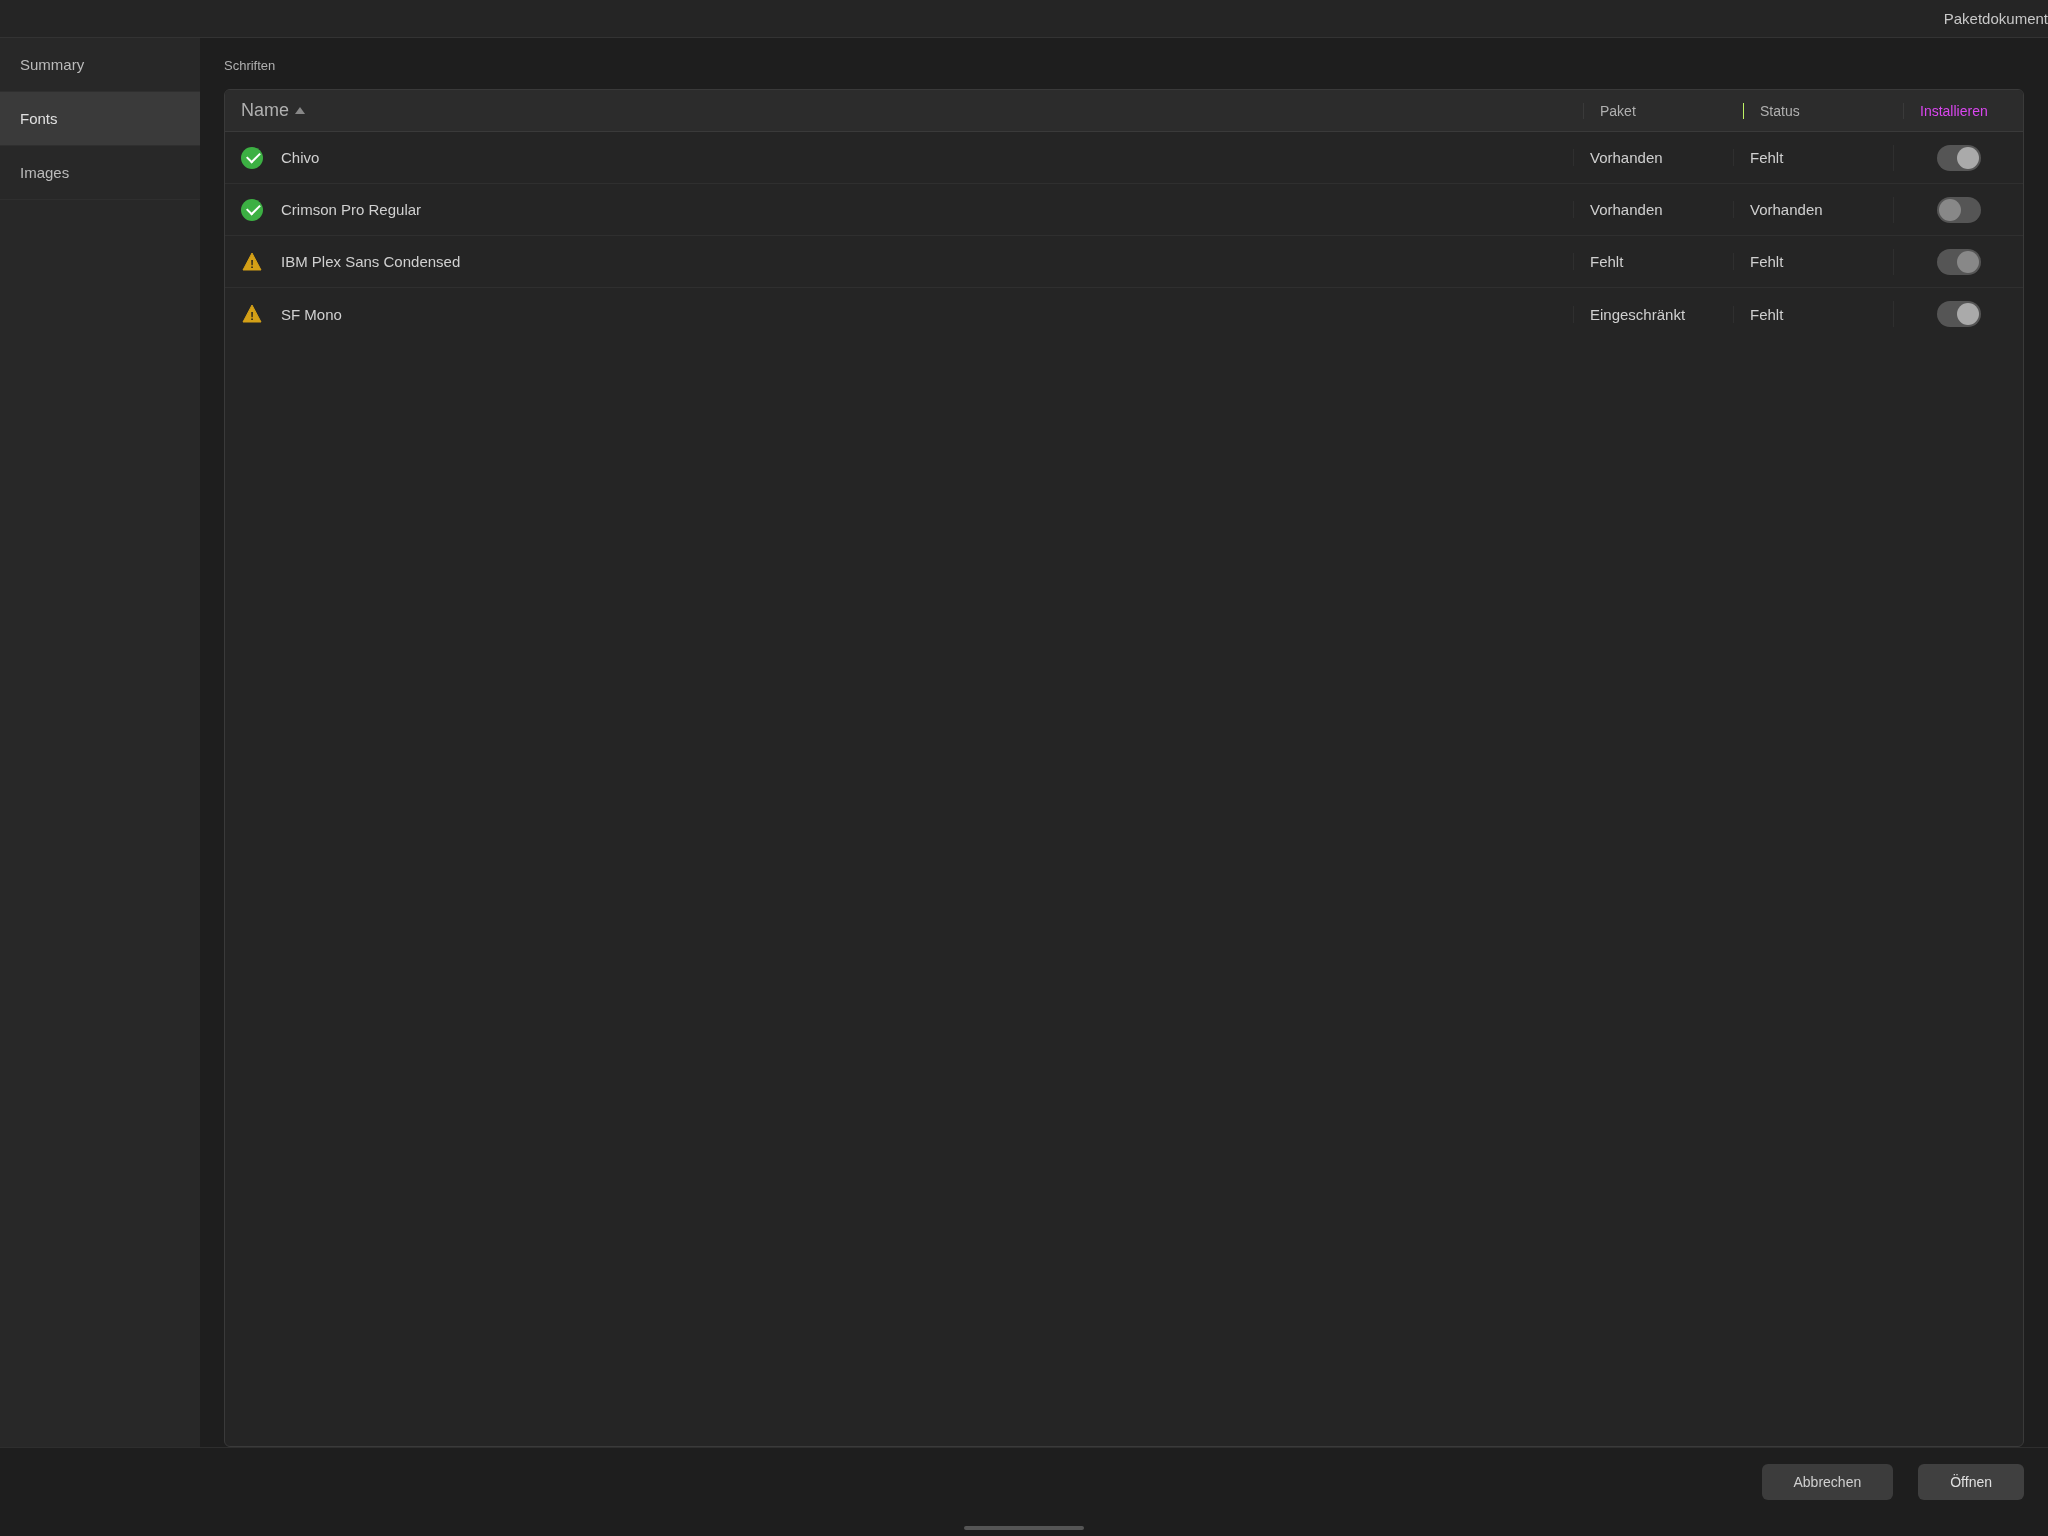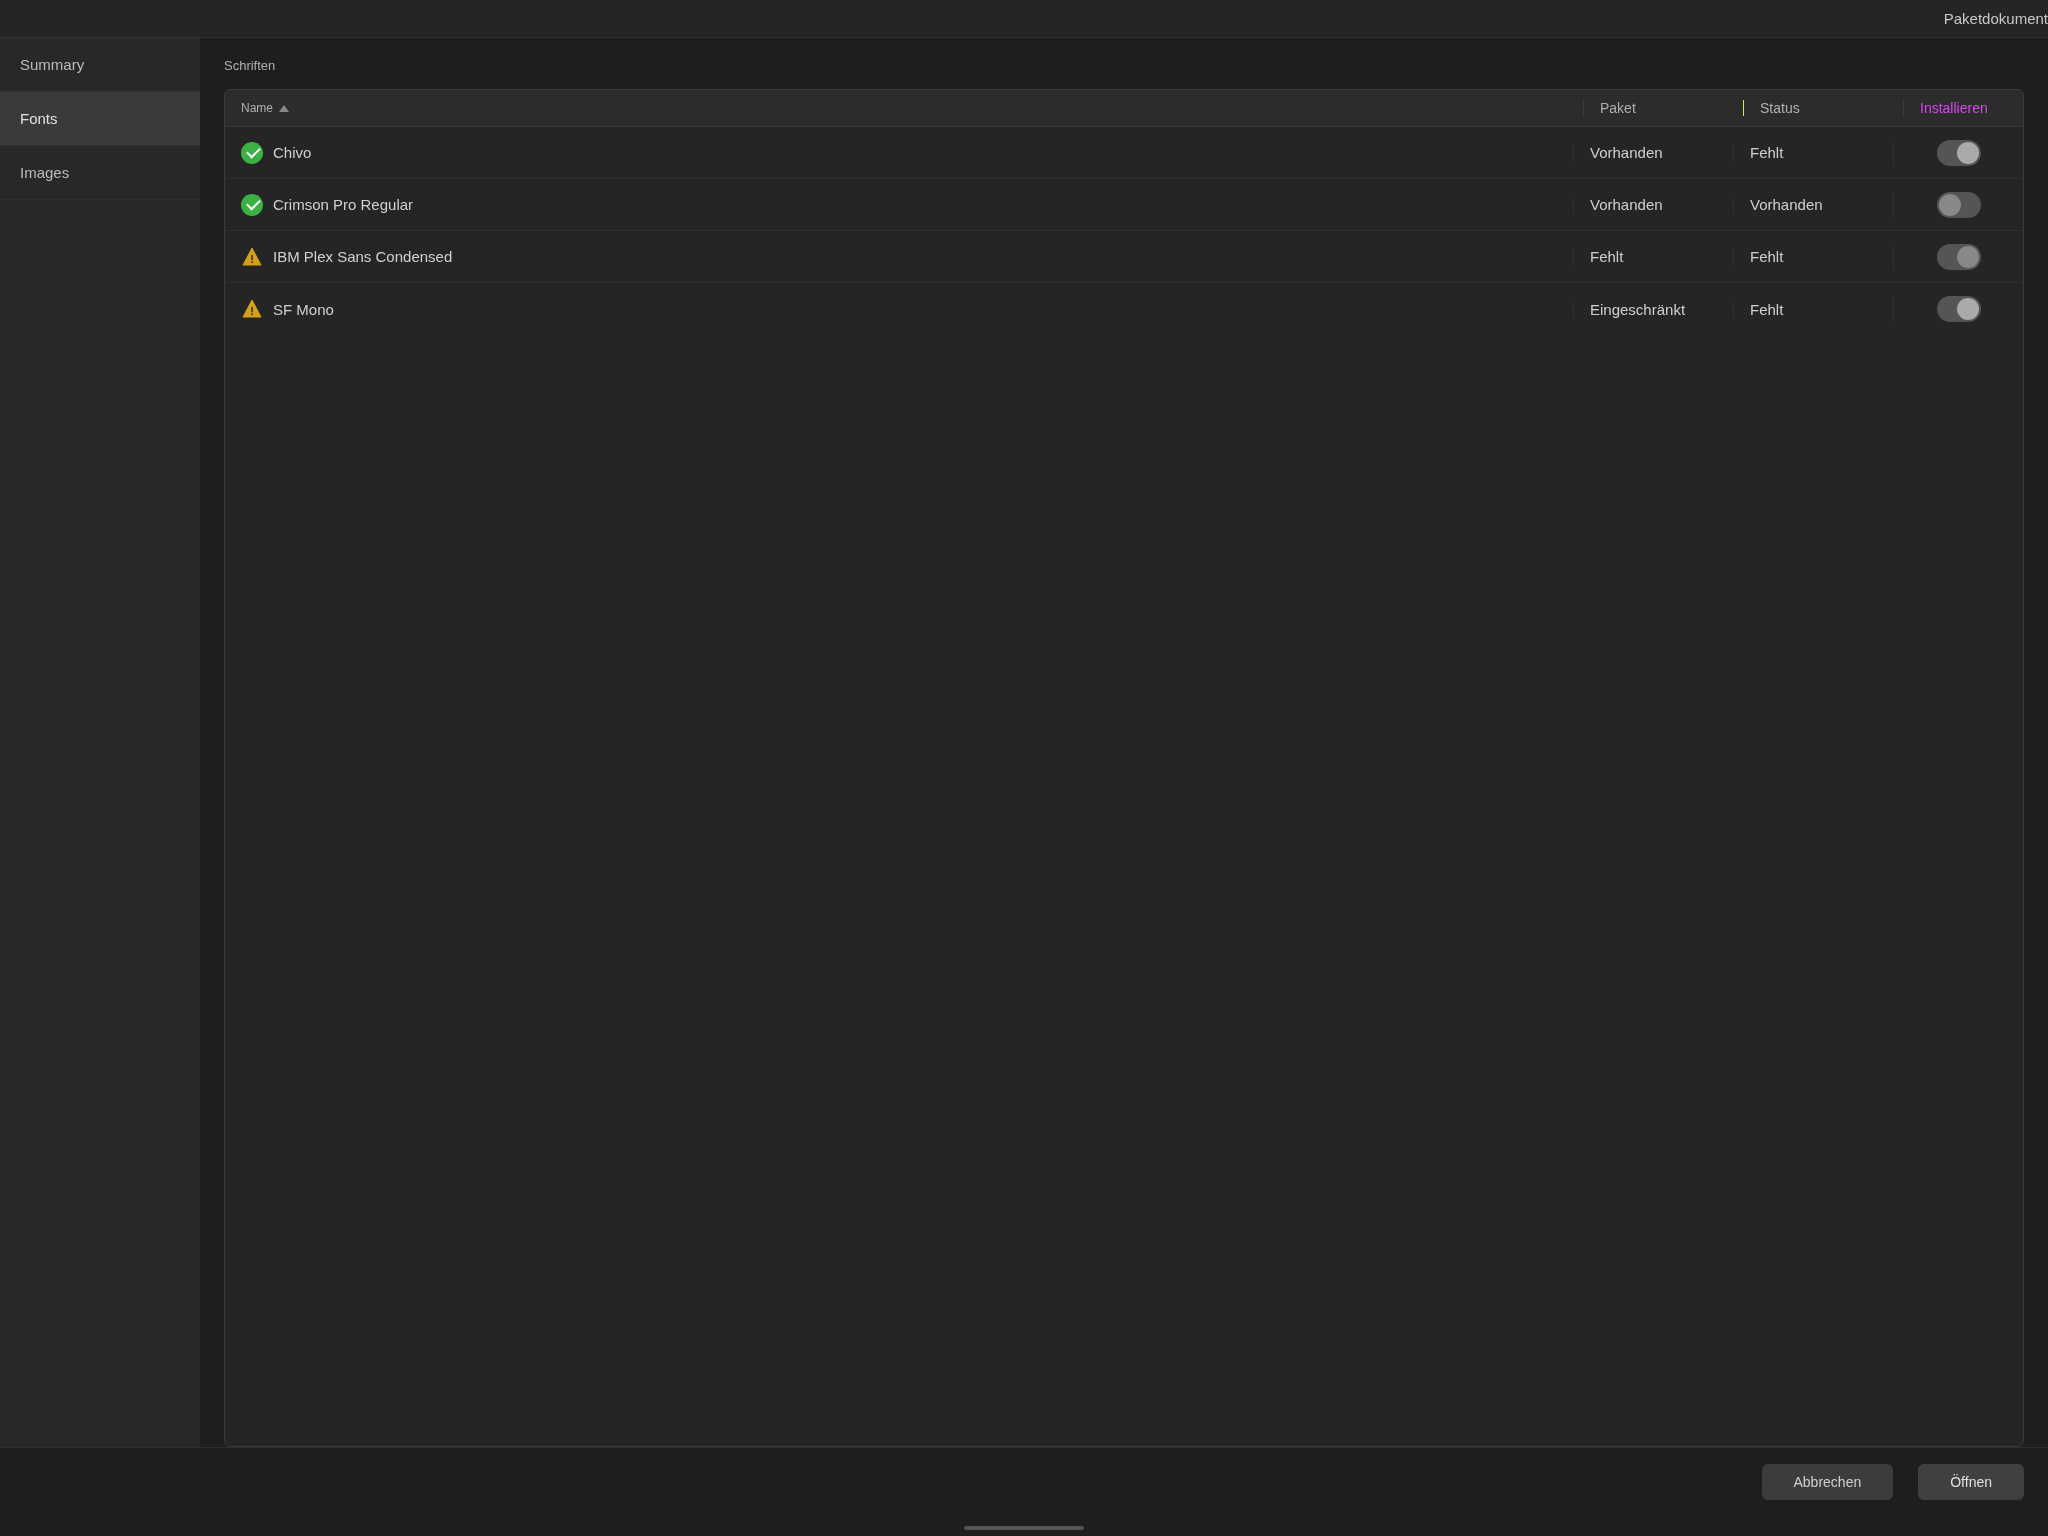--- a/index.html
+++ b/index.html
@@ -89,21 +89,21 @@
       padding: 10px 0;
     }
 
     .col-name {
       flex: 1;
       padding: 0 16px;
       display: flex;
       align-items: center;
       gap: 6px;
       color: #b0b0b0;
-      font-size: 12px;
+      font-size: 18px;
     }
 
     .col-paket {
       width: 160px;
       padding: 0 16px;
       color: #b0b0b0;
       font-size: 14px;
       border-left: 1px solid #3a3a3a;
     }
 
@@ -143,21 +143,21 @@
 
     .table-row:last-child {
       border-bottom: none;
     }
 
     .row-name {
       flex: 1;
       padding: 0 16px;
       display: flex;
       align-items: center;
-      gap: 10px;
+      gap: 18px;
       color: #d0d0d0;
       font-size: 15px;
     }
 
     .row-paket {
       width: 160px;
       padding: 0 16px;
       color: #d0d0d0;
       font-size: 15px;
       border-left: 1px solid #2f2f2f;

